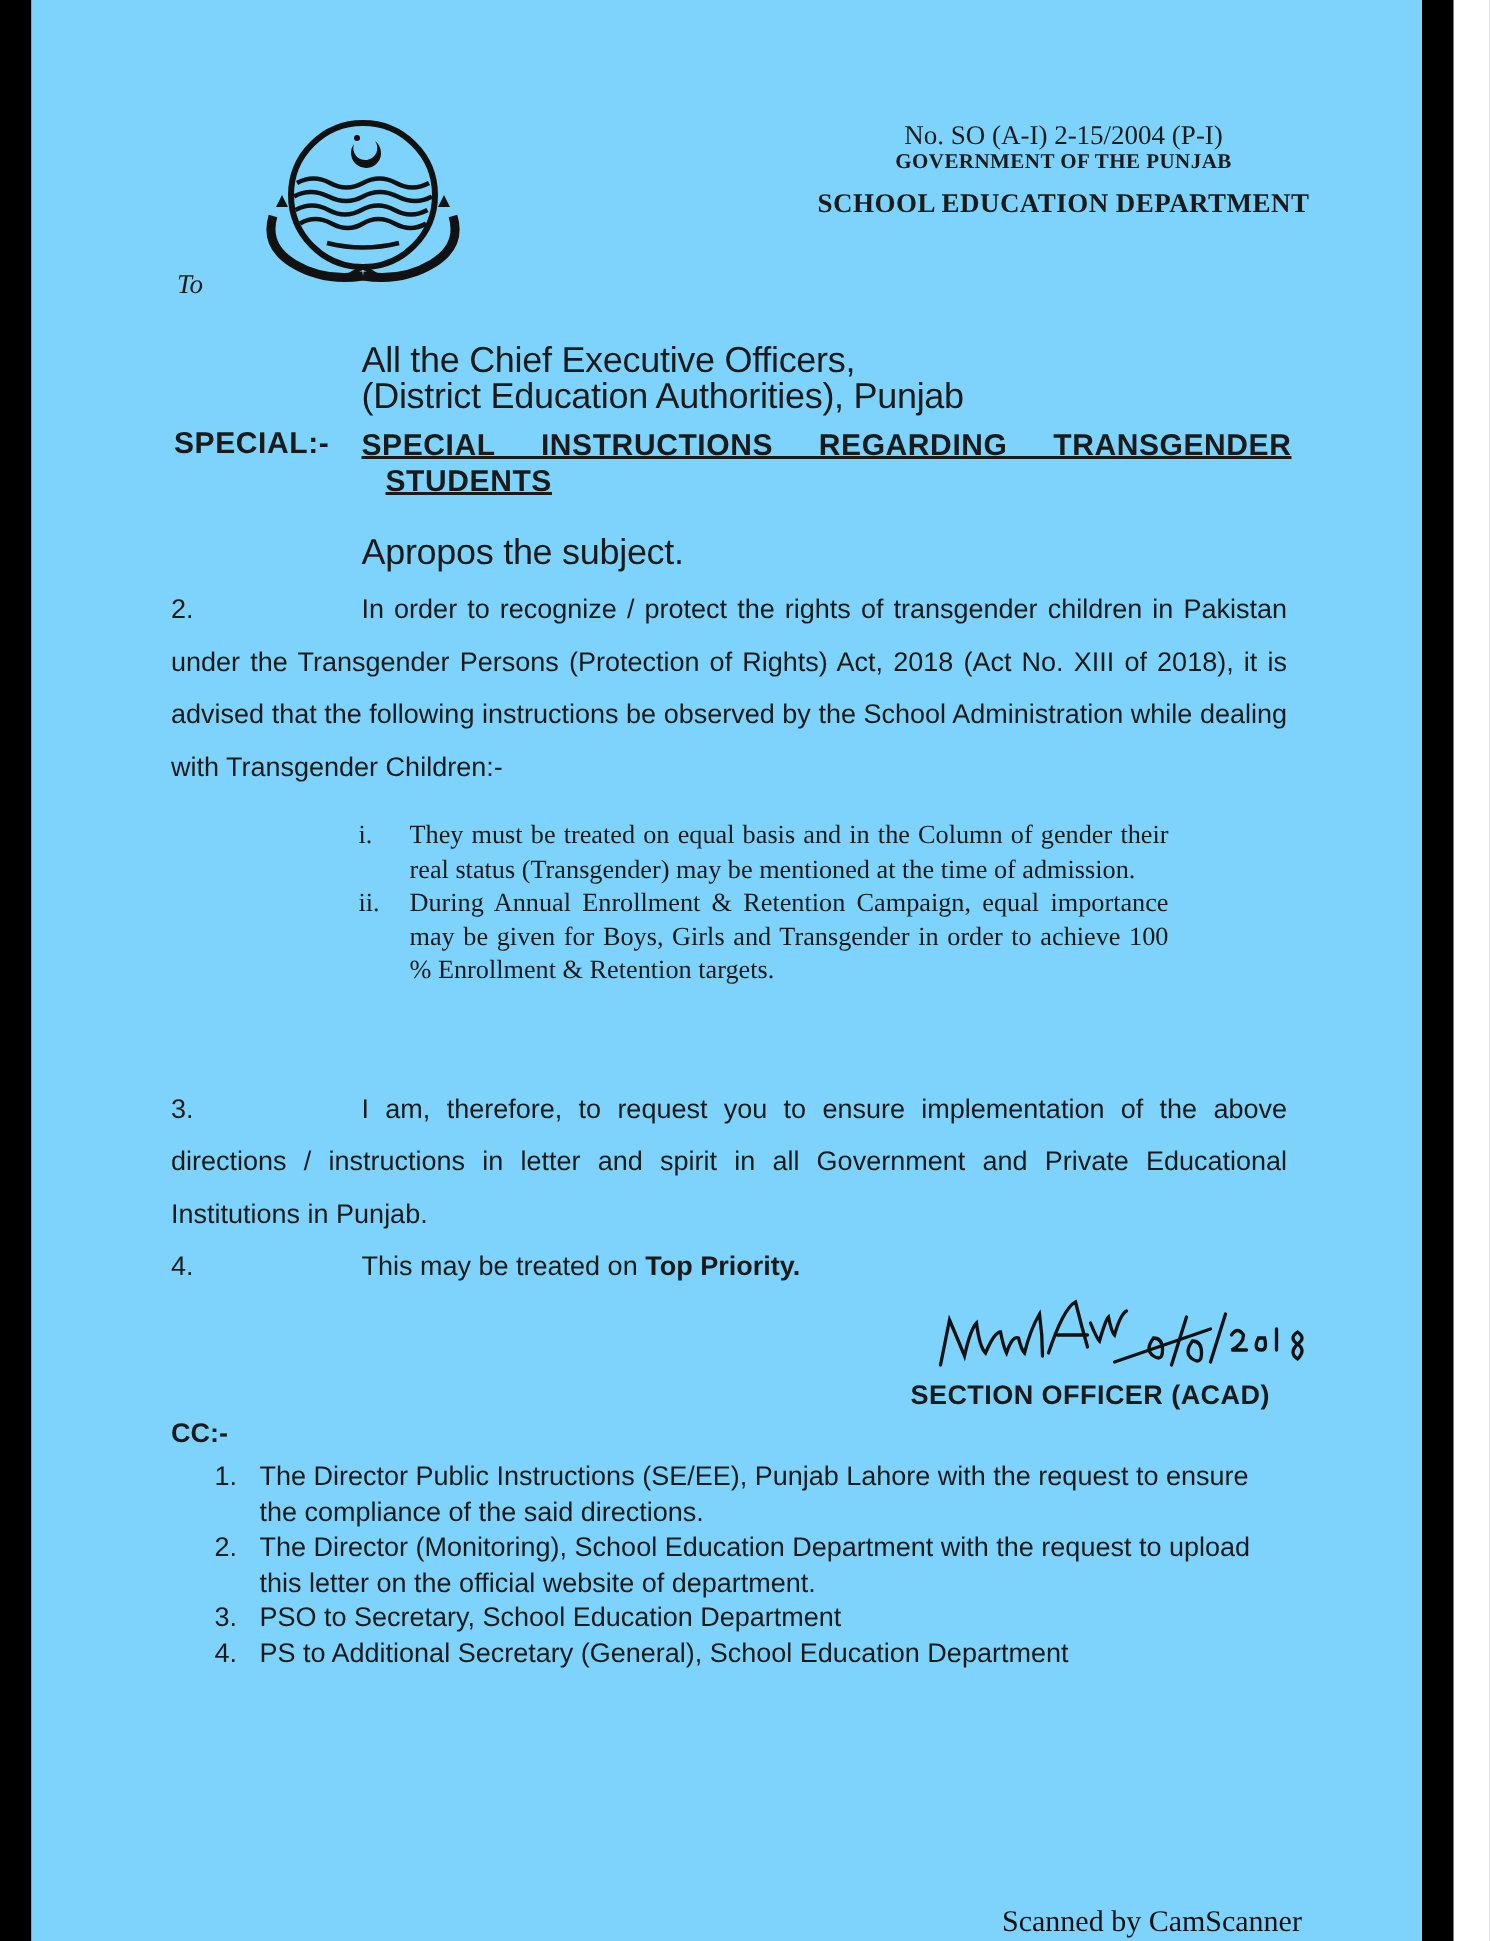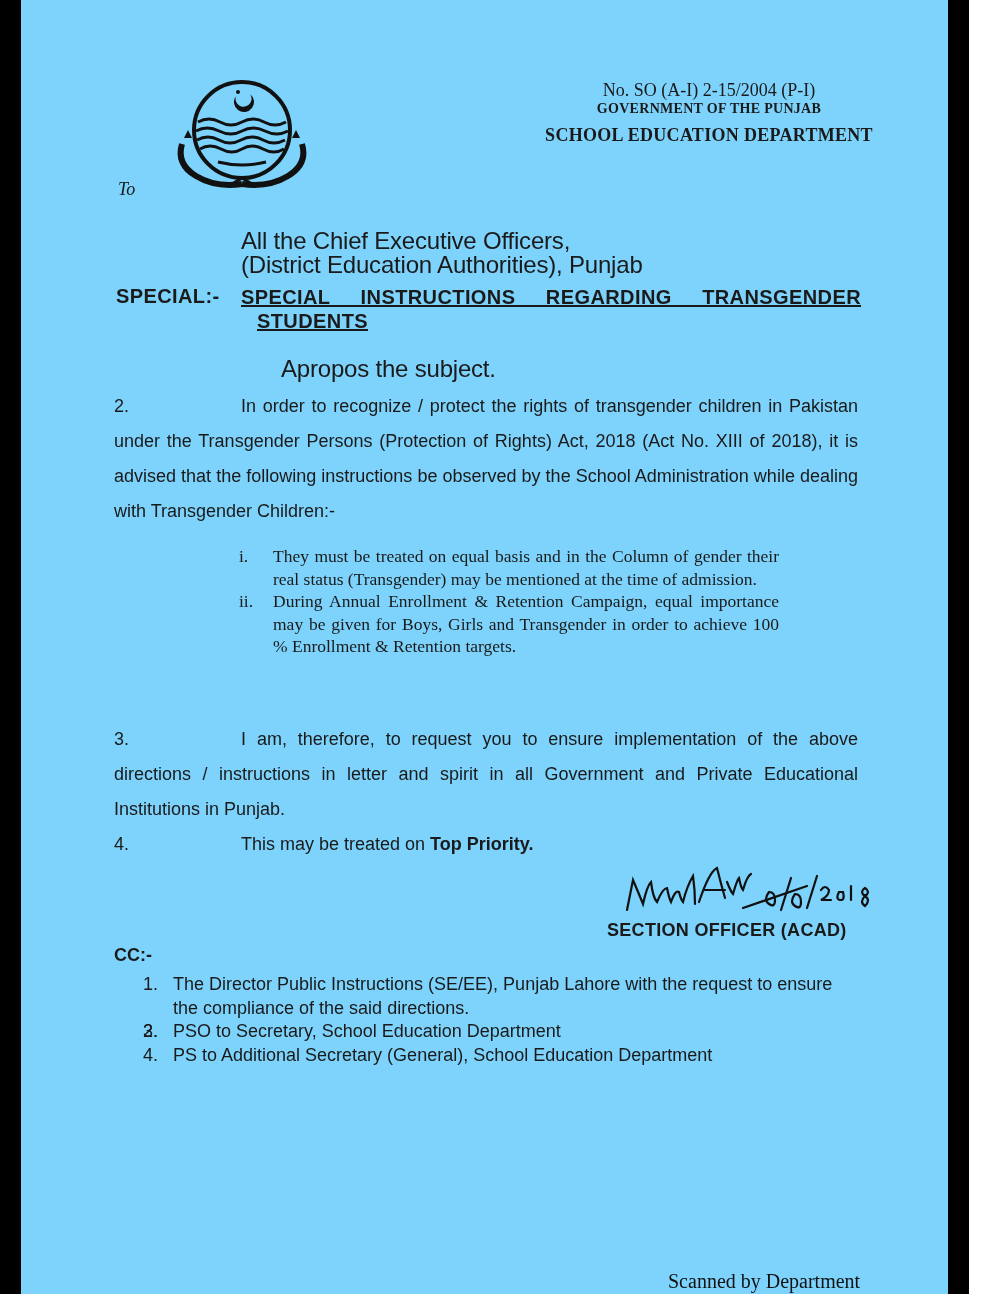--- a/index.html
+++ b/index.html
@@ -78,21 +78,21 @@
   <div class="abs hdr hdr-dept">SCHOOL EDUCATION DEPARTMENT</div>
 
   <div class="abs to">To</div>
   <div class="abs addr narrow txt" style="top:227px;">All the Chief Executive Officers,</div>
   <div class="abs addr narrow txt" style="top:251px;">(District Education Authorities), Punjab</div>
 
   <div class="abs subj-label narrow">SPECIAL:-</div>
   <div class="abs subj-text narrow">SPECIAL INSTRUCTIONS REGARDING TRANSGENDER</div>
   <div class="abs subj-text2 narrow">STUDENTS</div>
 
-  <div class="abs addr narrow txt" style="top:355px;margin-left:40px;">Apropos the subject.</div>
+  <div class="abs addr narrow txt" style="top:355px;">Apropos the subject.</div>
 
   <div class="abs para narrow" style="top:389px;">
     <span class="para-num">2.</span><span class="indent"></span><span>In order to recognize / protect the rights of transgender children in Pakistan under the Transgender Persons (Protection of Rights) Act, 2018 (Act No. XIII of 2018), it is advised that the following instructions be observed by the School Administration while dealing with Transgender Children:-</span>
   </div>
 
   <div class="abs list" style="top:545px;">
     <div class="list-item">
       <span class="num">i.</span>
       <span>They must be treated on equal basis and in the Column of gender their real status (Transgender) may be mentioned at the time of admission.</span>
     </div>
@@ -124,20 +124,20 @@
       <path d="M220 30 q-4 8 2 8 q4 0 2 -8z"></path>
       <path d="M232 24 l0 14"></path>
       <path d="M246 26 q-6 4 0 8 q6 4 0 10 q-6 -4 0 -10 q6 -4 0 -8z"></path>
     </g>
   </svg>
   <div class="abs sig-title narrow">SECTION OFFICER (ACAD)</div>
 
   <div class="abs cc-label narrow">CC:-</div>
   <div class="abs cc-list narrow">
     <div class="cc-item"><span class="num">1.</span><span>The Director Public Instructions (SE/EE), Punjab Lahore with the request to ensure the compliance of the said directions.</span></div>
-    <div class="cc-item"><span class="num">2.</span></div>
+    <div class="cc-item"><span class="num">2.</span><span>The Director (Monitoring), School Education Department with the request to upload this letter on the official website of department.</span></div>
     <div class="cc-item"><span class="num">3.</span><span>PSO to Secretary, School Education Department</span></div>
     <div class="cc-item"><span class="num">4.</span><span>PS to Additional Secretary (General), School Education Department</span></div>
   </div>
 
-  <div class="abs footer">Scanned by Department</div>
+  <div class="abs footer">Scanned by CamScanner</div>
 </div>
 <div class="edge-right"></div>
 
 </body></html>

